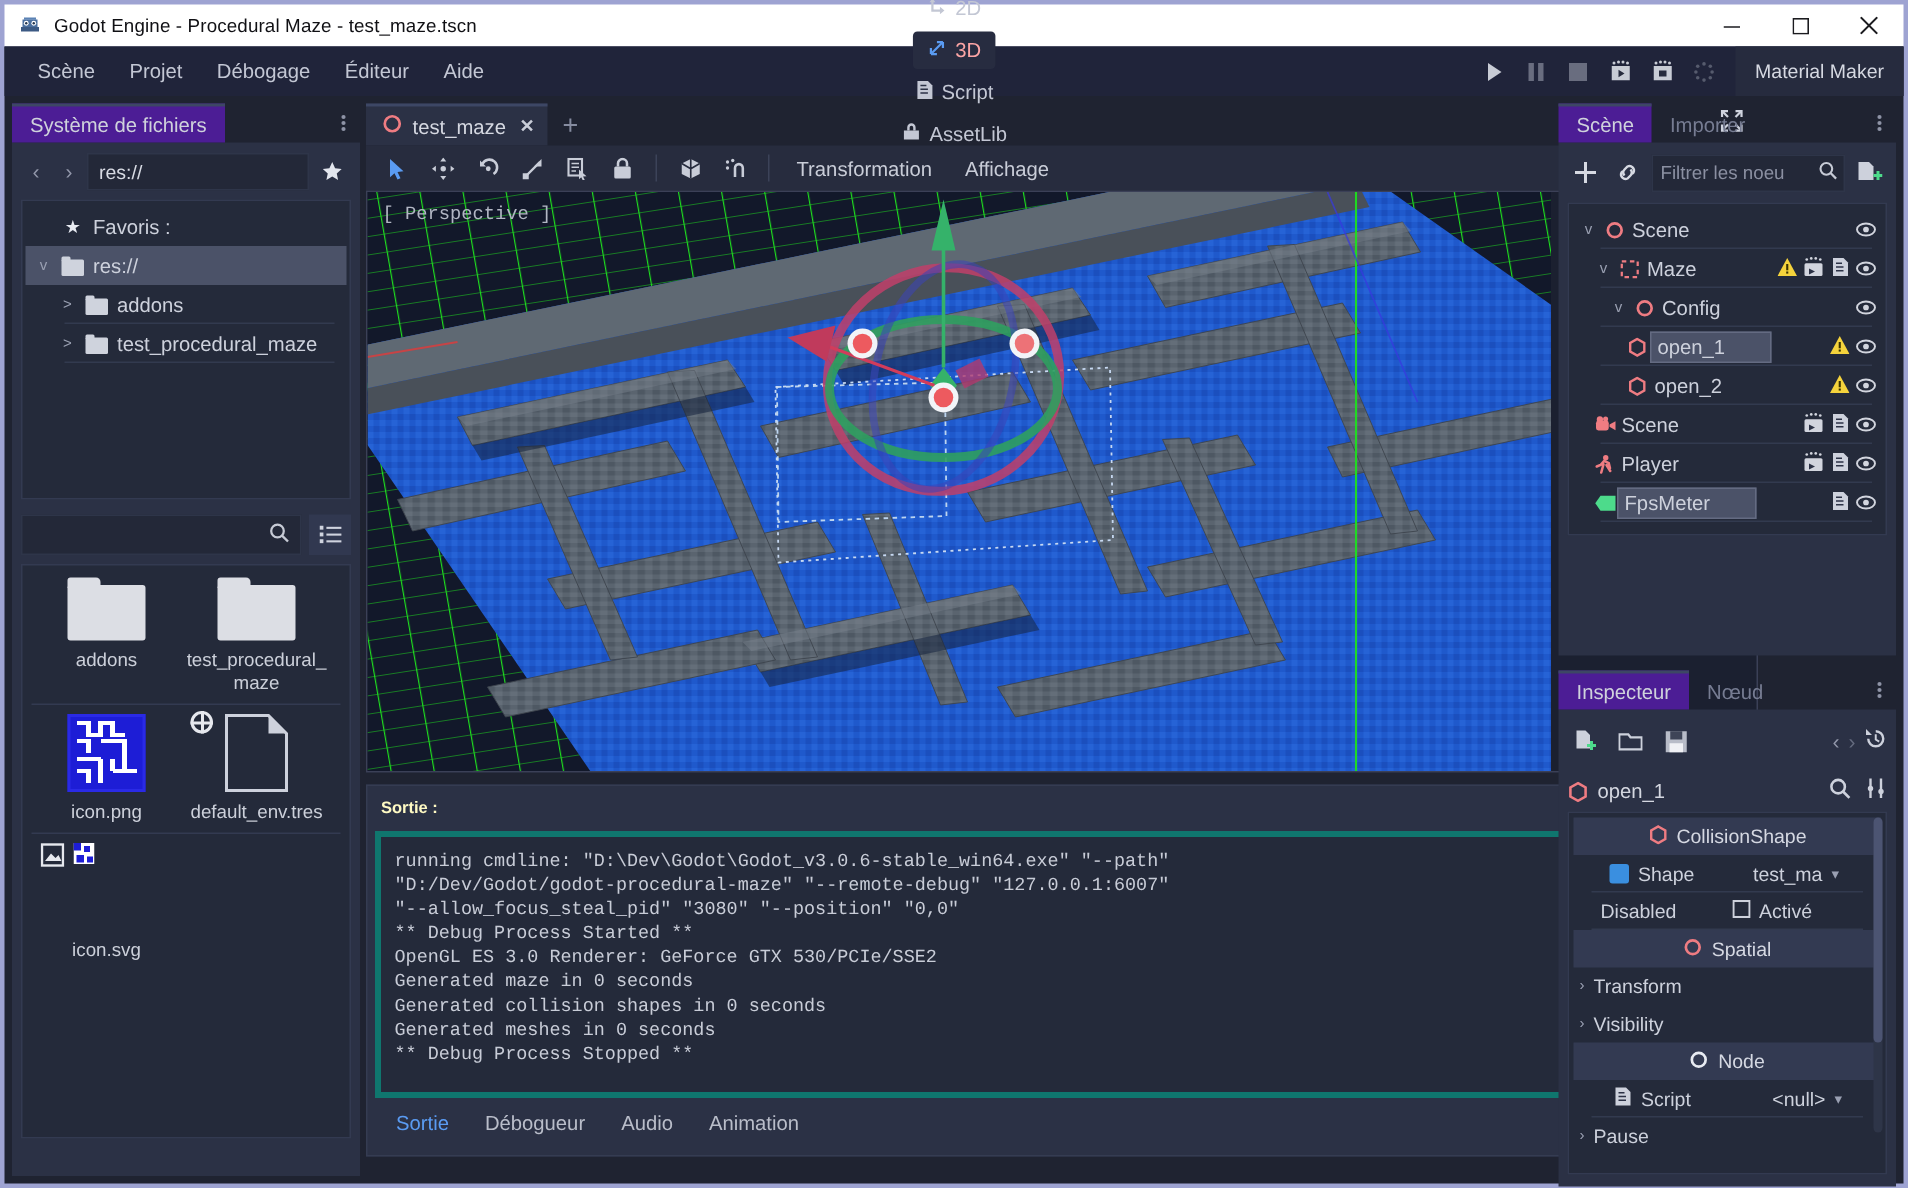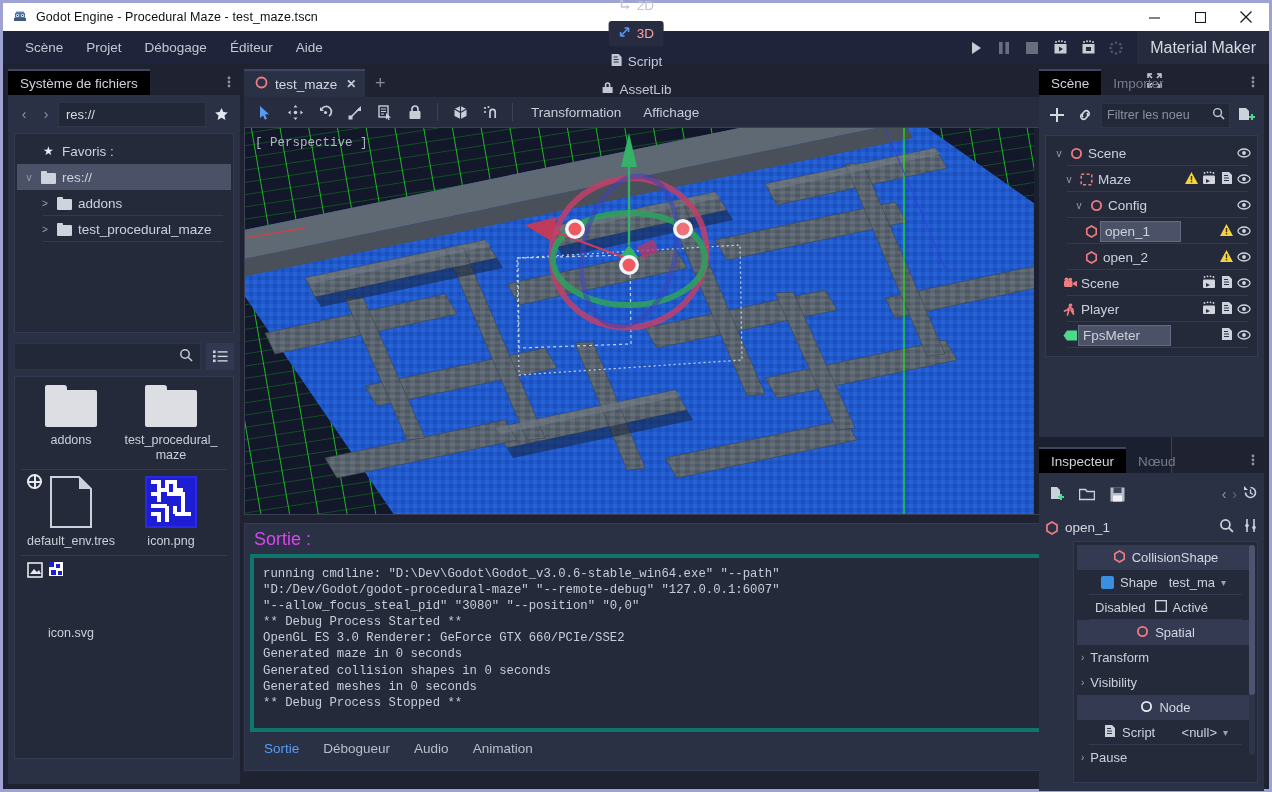--- a/index.html
+++ b/index.html
@@ -33,26 +33,26 @@
   
   .menubar{ position:absolute;left:0;top:0;width:1266px;height:33px;background:#20243a;display:flex;align-items:center; }
   .menu-item{ padding:4px 11px; color:#c3c7d4; font-size:13.5px; border-radius:3px; margin-right:1px;}
   .menubar .left{ display:flex; align-items:center; margin-left:11px;}
   .center-modes{ position:absolute; left:50%; transform:translateX(-50%); display:flex; align-items:center; gap:3px;flex-direction:column;}
   .mode{ display:flex;align-items:center;gap:5px;padding:4px 9px;border-radius:3px;font-size:13.5px;color:#c3c7d4;}
   .mode.active{ color:#fca5a5; background:#272c40;}
   .right-tools{ position:absolute; right:0; top:0; height:33px; display:flex;align-items:center;gap:2px;padding-right:0px;}
   .ptool{ width:26px;height:26px;display:flex;align-items:center;justify-content:center;color:#d2d5de;opacity:.95;}
   .ptool.dim{ color:#6d7183; }
-  .mm-btn{ height:33px;display:flex;align-items:center;padding:0 13px;background:#262b3e;color:#d6d9e2;font-size:16px;margin-left:6px;}
+  .mm-btn{ height:33px;display:flex;align-items:center;padding:0 13px;background:#262b3e;color:#d6d9e2;font-size:13px;margin-left:6px;}
 
   
   .dock-left{ position:absolute; left:5px; top:36px; width:232px; height:717px; }
   .dock-tabs{ display:flex; height:28px; align-items:flex-end; }
-  .dock-tab{ height:26px;display:flex;align-items:center;padding:0 12px;font-size:13.5px;color:#cfd2dc;background:#000000;border-top:2px solid #3d4765;}
+  .dock-tab{ height:26px;display:flex;align-items:center;padding:0 12px;font-size:13.5px;color:#cfd2dc;background:#4c1d95;border-top:2px solid #3d4765;}
   .dock-tab.inactive{ background:transparent;color:#767c92;border-top-color:transparent;}
   .dock-menu{ margin-left:auto;display:flex;align-items:center;justify-content:center;width:22px;height:26px;color:#8e93a6;}
   .dock-body{ background:#2b3145; height:689px; padding:6px; }
   .path-row{ display:flex;align-items:center;gap:2px;height:26px;margin-bottom:6px;}
   .nav-arrow{ width:20px;height:24px;display:flex;align-items:center;justify-content:center;color:#9196a9;font-size:14px;}
   .path-field{ flex:1;height:25px;background:#232838;border:1px solid #2e3549;display:flex;align-items:center;padding:0 7px;font-size:13px;color:#d8dbe4;}
   .fav-btn{ width:26px;height:25px;display:flex;align-items:center;justify-content:center;color:#dfe2ea;}
   .tree-box{ background:#242a3a;border:1px solid #333a51;height:200px;padding:4px 2px;}
   .tree-row{ display:flex;align-items:center;height:26px;padding-left:6px;font-size:13.5px;color:#cdd1dc;gap:6px; position:relative;}
   .tree-row.sel{ background:#4b5268; }
@@ -91,21 +91,21 @@
   .vtool.sel{ color:#5a9bf2; }
   .vsep{ width:1px;height:18px;background:#3c4359;margin:0 6px;}
   .vmenu{ padding:4px 10px;font-size:13.5px;color:#c9cdd8;}
   .vp-expand{ position:absolute;right:5px;top:-30px;width:26px;height:26px;display:flex;align-items:center;justify-content:center;color:#cfd3de;}
   .viewport{ position:relative; height:388px; background:#1b2030; border:1px solid #3b4057; overflow:hidden;}
   .persp-label{ position:absolute;left:10px;top:8px;font-family:"Liberation Mono", monospace;font-size:12.5px;color:#b2b7c4;z-index:5;}
 
   
   .output-panel{ margin-top:8px; background:#2b3145; height:248px; border:1px solid #353c52; }
   .out-head{ display:flex;align-items:center;height:30px;padding-left:9px;}
-  .out-title{ font-size:18px;color:#d946ef;}
+  .out-title{ font-size:11px;color:#fef9c3;font-weight:bold;}
   .out-clear{ margin-left:auto;height:30px;display:flex;align-items:center;padding:0 12px;background:#363d55;color:#d7dae3;font-size:13.5px;}
   .out-body{ margin:0 5px;background:#242a3a;border:4px solid #0f766e;height:178px;padding:8px 9px;overflow:hidden;}
   .out-line{ font-family:"Liberation Mono", monospace;font-size:12.3px;color:#c8ccd7;line-height:16.1px;white-space:pre;}
   .out-tabs{ display:flex;align-items:center;height:32px;padding-left:9px;gap:4px;}
   .out-tab{ padding:3px 10px;font-size:13.5px;color:#b9bdc9;}
   .out-tab.active{ color:#5a9bf2;}
 
   
   .dock-right{ position:absolute; left:1036px; top:36px; width:225px; height:717px; }
   .r-body{ background:#2b3145; padding:6px; }
@@ -120,21 +120,21 @@
   .snode.sel .lbl{ background:#4b5268;padding:2px 30px 2px 4px;border:1px solid #646b82;margin-left:-3px;}
   .snode .icons{ margin-left:auto;display:flex;align-items:center;gap:4px;padding-right:3px;z-index:2;}
   .warn{ color:#f5d33c;font-size:12px; }
   .hexic{ width:13px;height:13px;flex:none;}
   .eye{ width:14px;height:14px;flex:none;}
 
   .insp-head{ display:flex;align-items:center;gap:6px;height:30px;margin-bottom:4px;}
   .insp-nav{ margin-left:auto;display:flex;gap:6px;align-items:center;}
   .insp-obj{ display:flex;align-items:center;gap:7px;height:28px;font-size:13.5px;color:#d4d7e0;}
   .insp-obj .tools{ margin-left:auto;display:flex;gap:9px;align-items:center;}
-  .insp-box{ background:#242a3a;border:1px solid #333a51;height:242px;padding:3px;position:relative;margin-left:28px;}
+  .insp-box{ background:#242a3a;border:1px solid #333a51;height:242px;padding:3px;position:relative;}
   .cat{ height:25px;display:flex;align-items:center;justify-content:center;gap:6px;background:#333a52;font-size:13px;color:#d5d8e2;}
   .prop{ height:25px;display:flex;align-items:center;font-size:13px;color:#cdd1dc;padding:0 6px;position:relative;}
   .prop .sep{position:absolute;left:12px;right:12px;bottom:0;height:1px;background:#323a4f;}
   .prop .pv{ margin-left:auto;display:flex;align-items:center;gap:6px;color:#cdd1dc;}
   .prop.fold{ padding-left:4px;gap:6px;}
   .chev{ color:#9aa0b2;font-size:10px;}
   .scrollbar{ position:absolute;right:2px;top:3px;width:6px;height:210px;background:#2e3548;border-radius:3px;}
   .scrollbar i{ position:absolute;left:0;top:0;width:6px;height:150px;background:#4c5472;border-radius:3px;display:block;}
   .cube{width:13px;height:13px;background:#3a8fe0;border-radius:2px;}
 </style>
@@ -362,39 +362,39 @@
               <div class="file-name">addons</div>
             </div>
             <div class="file-cell">
               <div class="folder-big"></div>
               <div class="file-name">test_procedural_maze</div>
             </div>
           </div>
 
           <div class="file-grid-row">
             <div class="file-cell">
+              <div class="maze-thumb">
+
+                <svg width="48" height="48" viewBox="0 0 24 24" style="position:absolute;left:0;top:0">
+                  <g stroke="#ffffff" stroke-width="1.6" fill="none" shape-rendering="crispEdges">
+                    <path d="M2 2h4v4h4V2h4v4h4M2 8h4v4M10 8h8v4M2 14h8M14 14v4M18 8v10M2 18h4v4M10 14v8M14 18h8"></path>
+                  </g>
+                </svg>
+              </div>
+              <div class="file-name">icon.png</div>
+            </div>
+            <div class="file-cell">
               <div class="doc-big">
                 <span class="globe"></span>
                 <svg width="44" height="52" viewBox="0 0 44 52">
                     <path d="M2 1h28l12 12v38H2z" fill="none" stroke="#cdd1dc" stroke-width="2"></path>
                     <path d="M30 1v12h12" fill="#cdd1dc"></path>
                   </svg>
               </div>
               <div class="file-name">default_env.tres</div>
-            </div>
-            <div class="file-cell">
-              <div class="maze-thumb">
-
-                <svg width="48" height="48" viewBox="0 0 24 24" style="position:absolute;left:0;top:0">
-                  <g stroke="#ffffff" stroke-width="1.6" fill="none" shape-rendering="crispEdges">
-                    <path d="M2 2h4v4h4V2h4v4h4M2 8h4v4M10 8h8v4M2 14h8M14 14v4M18 8v10M2 18h4v4M10 14v8M14 18h8"></path>
-                  </g>
-                </svg>
-              </div>
-              <div class="file-name">icon.png</div>
             </div>
           </div>
 
           <div class="file-grid-row" style="border-bottom:none">
             <div class="file-cell">
               <div style="width:52px;height:16px;position:relative">
                 <span class="badge" style="left:-18px;top:0">
                   <svg width="16" height="16" viewBox="0 0 16 16">
                       <rect x="1" y="1" width="14" height="14" fill="none" stroke="#e6e8ee" stroke-width="1.6"></rect>
                       <path d="M3 12l4-5 3 3 2-2 2 4z" fill="#e6e8ee"></path>
@@ -621,21 +621,21 @@
       <div class="output-panel">
         <div class="out-head">
           <span class="out-title">Sortie :</span>
           <div class="out-clear">Effacer</div>
         </div>
         <div class="out-body">
           <div class="out-line">running cmdline: "D:\Dev\Godot\Godot_v3.0.6-stable_win64.exe" "--path"</div>
           <div class="out-line">"D:/Dev/Godot/godot-procedural-maze" "--remote-debug" "127.0.0.1:6007"</div>
           <div class="out-line">"--allow_focus_steal_pid" "3080" "--position" "0,0"</div>
           <div class="out-line">** Debug Process Started **</div>
-          <div class="out-line">OpenGL ES 3.0 Renderer: GeForce GTX 660/PCIe/SSE2</div>
+          <div class="out-line">OpenGL ES 3.0 Renderer: GeForce GTX 530/PCIe/SSE2</div>
           <div class="out-line">Generated maze in 0 seconds</div>
           <div class="out-line">Generated collision shapes in 0 seconds</div>
           <div class="out-line">Generated meshes in 0 seconds</div>
           <div class="out-line">** Debug Process Stopped **</div>
         </div>
         <div class="out-tabs">
           <div class="out-tab active">Sortie</div>
           <div class="out-tab">Débogueur</div>
           <div class="out-tab">Audio</div>
           <div class="out-tab">Animation</div>

